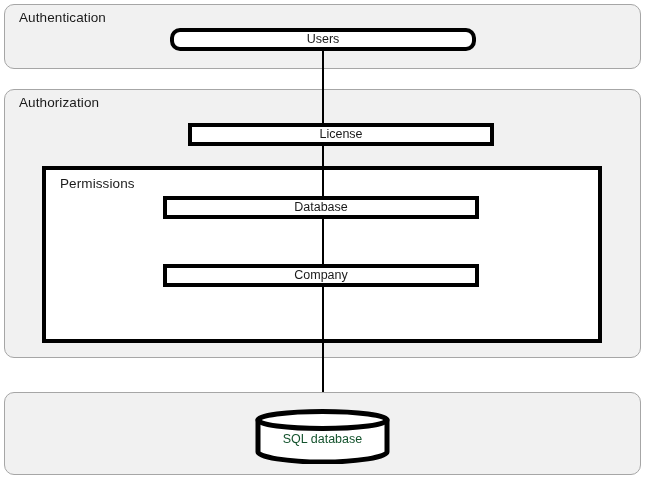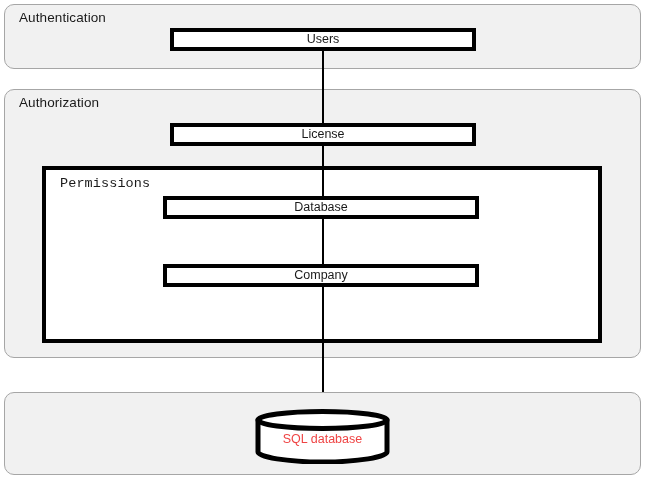--- a/index.html
+++ b/index.html
@@ -64,21 +64,20 @@
   
   #permissions-group {
     position: absolute;
     left: 42px;
     top: 166px;
     width: 560px;
     height: 177px;
     background: #ffffff;
     border: 4px solid #000000;
     box-sizing: border-box;
-    font-family: Liberation Mono, monospace;
   }
   #permissions-group .panel-label {
     left: 14px;
     top: 6px;
   }
 
   
   .connector {
     position: absolute;
     background: #000000;
@@ -105,23 +104,24 @@
     color: #1a1a1a;
     line-height: 1;
     white-space: nowrap;
   }
 
   #node-users {
     left: 170px;
     top: 28px;
     width: 306px;
     height: 23px;
+    border-radius: 10px;
   }
   #node-license {
-    left: 170px;
+    left: 188px;
     top: 123px;
     width: 306px;
     height: 23px;
   }
   #node-database {
     left: 163px;
     top: 196px;
     width: 316px;
     height: 23px;
   }
@@ -160,21 +160,21 @@
   #node-sql-database .cyl-label {
     position: absolute;
     left: 0;
     top: 0;
     width: 137px;
     height: 56px;
     display: flex;
     align-items: center;
     justify-content: center;
     font-size: 12.5px;
-    color: #ef4444;
+    color: #14532d;
     padding-top: 6px;
     box-sizing: border-box;
     white-space: nowrap;
   }
 </style>
 </head>
 <body>
 
 <div id="diagram">
 

